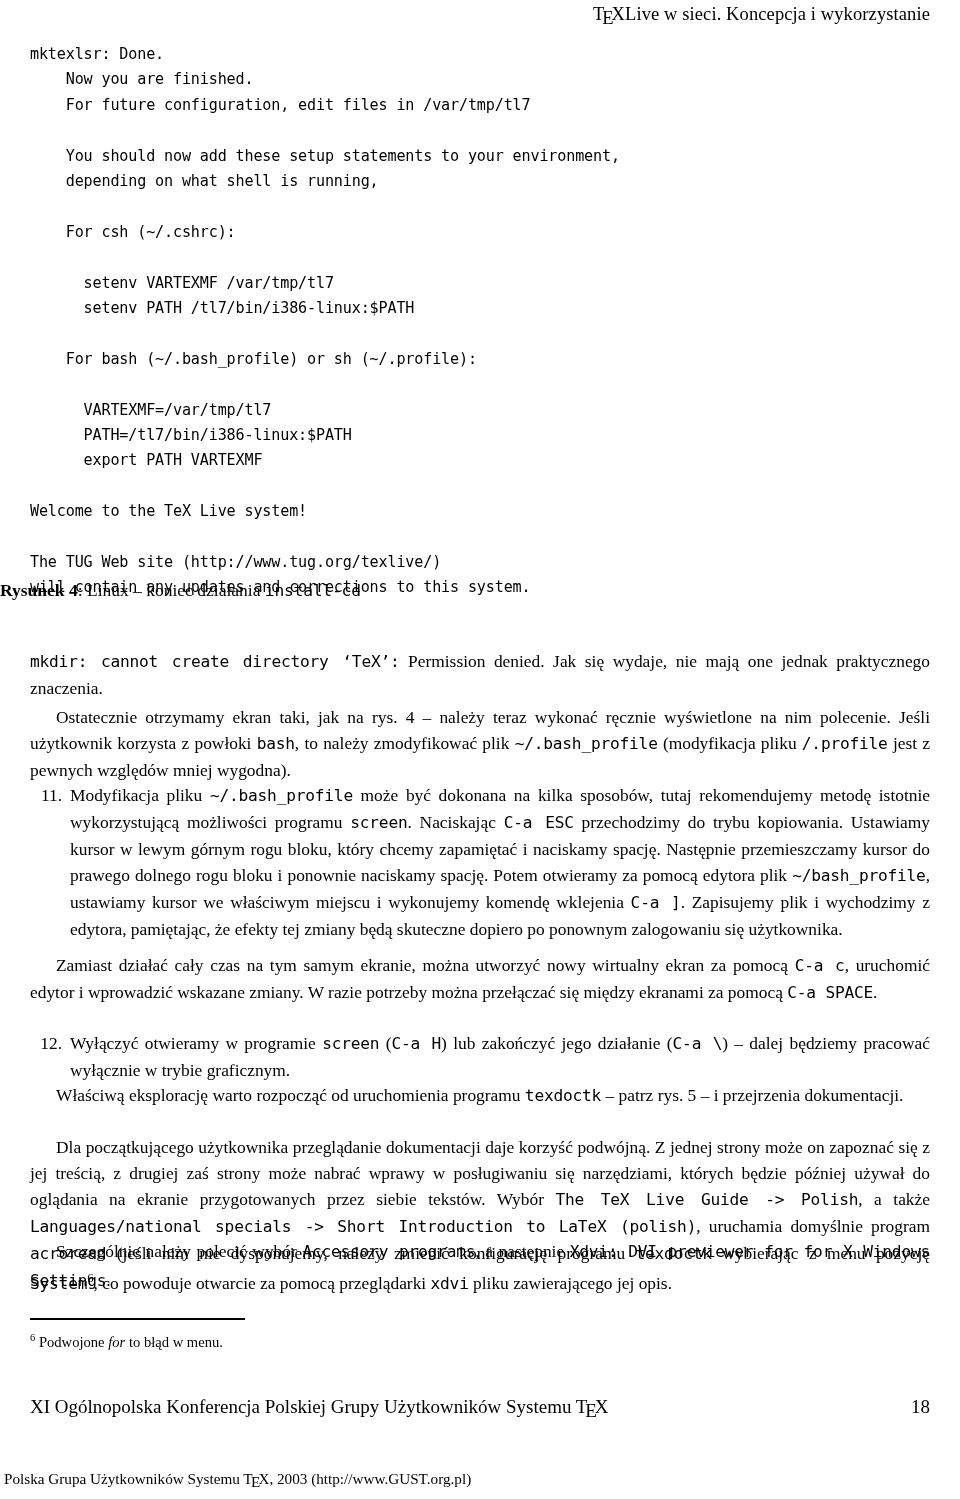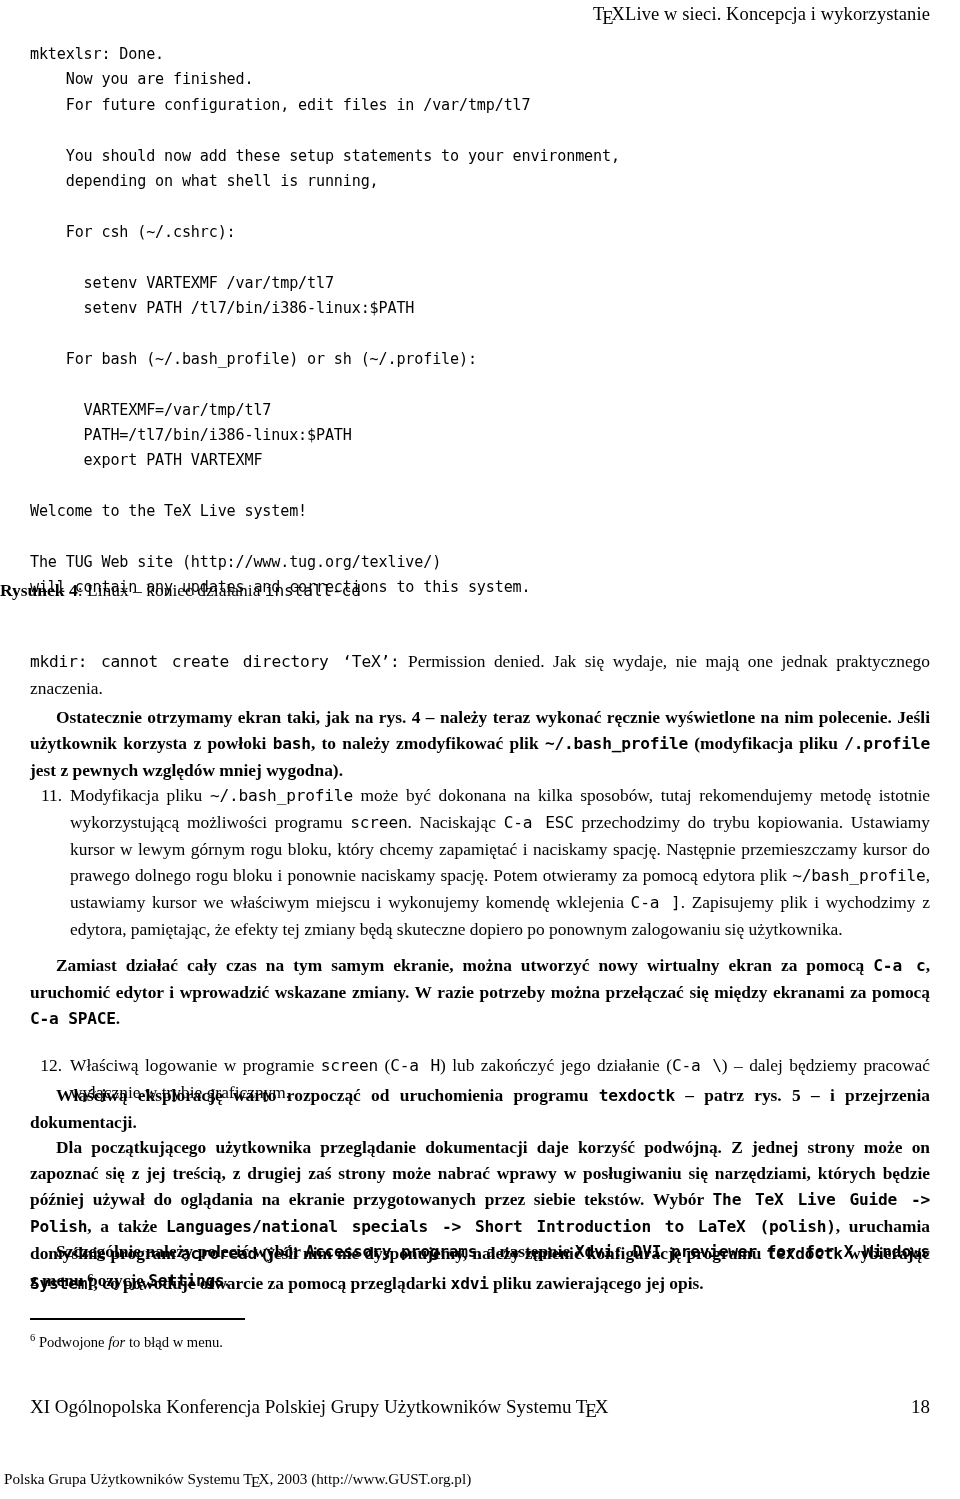--- a/index.html
+++ b/index.html
@@ -77,21 +77,21 @@
     position: absolute;
     left: 30px;
     width: 900px;
     font-size: 17.4px;
     line-height: 26.1px;
     text-align: justify;
     text-justify: inter-word;
     hyphens: manual;
   }
   .body-block p { margin: 0; }
-  .indent { text-indent: 26px; font-weight: bold; }
+  .indent { text-indent: 26px; }
 
   .list-item {
     display: flex;
     align-items: flex-start;
     width: 900px;
   }
   .list-num {
     width: 40px;
     flex: 0 0 40px;
     text-align: right;
@@ -176,24 +176,24 @@
     <div class="list-item">
       <div class="list-num">11.</div>
       <div class="list-body" id="item11"><span>Modyfikacja pliku </span><span class="mono">~/.bash_profile</span><span> może być dokonana na kilka sposobów, tutaj rekomendujemy metodę istotnie wykorzystującą możliwości programu </span><span class="mono">screen</span><span>. Naciskając </span><span class="mono">C-a ESC</span><span> przechodzimy do trybu kopiowania. Ustawiamy kursor w lewym górnym rogu bloku, który chcemy zapamiętać i naciskamy spację. Następnie przemieszczamy kursor do prawego dolnego rogu bloku i ponownie naciskamy spację. Potem otwieramy za pomocą edytora plik </span><span class="mono">~/bash_profile</span><span>, ustawiamy kursor we właściwym miejscu i wykonujemy komendę wklejenia </span><span class="mono">C-a ]</span><span>. Zapisujemy plik i wychodzimy z edytora, pamiętając, że efekty tej zmiany będą skuteczne dopiero po ponownym zalogowaniu się użytkownika.</span></div>
     </div>
   </div>
 
   <div class="body-block" style="top:952px;">
     <p class="indent" id="paraScreen"><span>Zamiast działać cały czas na tym samym ekranie, można utworzyć nowy wirtualny ekran za pomocą </span><span class="mono">C-a c</span><span>, uruchomić edytor i wprowadzić wskazane zmiany. W razie potrzeby można przełączać się między ekranami za pomocą </span><span class="mono">C-a SPACE</span><span>.</span></p>
   </div>
 
-  <div class="body-block" style="top:1030px;margin-top:22px;">
+  <div class="body-block" style="top:1030px;">
     <div class="list-item">
       <div class="list-num">12.</div>
-      <div class="list-body" id="item12"><span>Właściwą logowanie w programie </span><span class="mono">screen</span><span> (</span><span class="mono">C-a H</span><span>) lub zakończyć jego działanie (</span><span class="mono">C-a \</span><span>) – dalej będziemy pracować wyłącznie w trybie graficznym.</span></div>
+      <div class="list-body" id="item12"><span>Wyłączyć otwieramy w programie </span><span class="mono">screen</span><span> (</span><span class="mono">C-a H</span><span>) lub zakończyć jego działanie (</span><span class="mono">C-a \</span><span>) – dalej będziemy pracować wyłącznie w trybie graficznym.</span></div>
     </div>
   </div>
 
   <div class="body-block" style="top:1082px;">
     <p class="indent" id="paraTexdoctk"><span>Właściwą eksplorację warto rozpocząć od uruchomienia programu </span><span class="mono">texdoctk</span><span> – patrz rys. 5 – i przejrzenia dokumentacji.</span></p>
   </div>
 
   <div class="body-block" style="top:1134px;">
     <p class="indent" id="paraDocs"><span>Dla początkującego użytkownika przeglądanie dokumentacji daje korzyść podwójną. Z jednej strony może on zapoznać się z jej treścią, z drugiej zaś strony może nabrać wprawy w posługiwaniu się narzędziami, których będzie później używał do oglądania na ekranie przygotowanych przez siebie tekstów. Wybór </span><span class="mono">The TeX Live Guide -&gt; Polish</span><span>, a także </span><span class="mono">Languages/national specials -&gt; Short Introduction to LaTeX (polish)</span><span>, uruchamia domyślnie program </span><span class="mono">acroread</span><span> (jeśli nim nie dysponujemy, należy zmienić konfigurację programu </span><span class="mono">texdoctk</span><span> wybierając z menu pozycję </span><span class="mono">Settings</span><span>.</span></p>
   </div>

